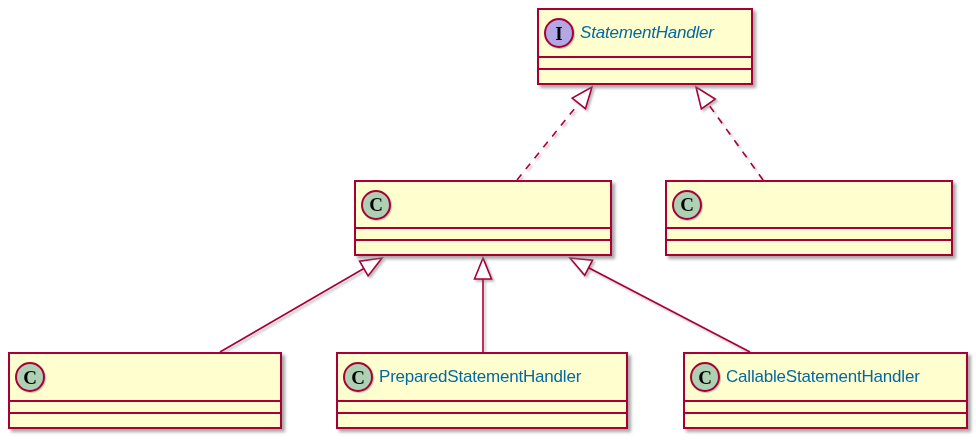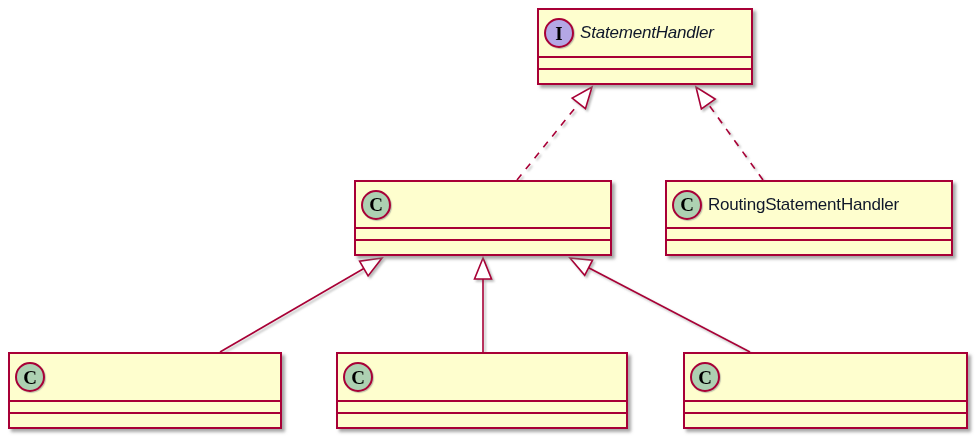--- a/index.html
+++ b/index.html
@@ -49,21 +49,21 @@
     font-weight:bold;
     font-size:19px;
     line-height:1;
     color:#000;
     box-shadow:1px 1px 1px rgba(130,130,130,0.5);
   }
   .circle.iface{background:var(--iface-circle);}
   .circle.cls{background:var(--class-circle);}
   .label{
     font-size:17px;
-    color:#0f172a;
+    color:#0369a1;
     white-space:nowrap;
     letter-spacing:-0.2px;
   }
   .uml-node.italic .label{font-style:italic;}
   .uml-comp{border-top:2px solid var(--border);}
   .uml-comp.fields{height:10px;}
   .uml-comp.methods{height:13px;}
 </style>
 </head>
 <body>
@@ -96,43 +96,44 @@
     <div class="uml-title">
       <span class="circle cls">C</span>
     </div>
     <div class="uml-comp fields"></div>
     <div class="uml-comp methods"></div>
   </div>
 
   <div class="uml-node" style="left: 665px; top: 180px; width: 288px; height: 76px;">
     <div class="uml-title">
       <span class="circle cls">C</span>
-      <span class="label">RoutingStatementHandler</span>
     </div>
     <div class="uml-comp fields"></div>
     <div class="uml-comp methods"></div>
   </div>
 
   <div class="uml-node" style="left: 8px; top: 352px; width: 274px; height: 77px;">
     <div class="uml-title">
       <span class="circle cls">C</span>
     </div>
     <div class="uml-comp fields"></div>
     <div class="uml-comp methods"></div>
   </div>
 
   <div class="uml-node" style="left: 336px; top: 352px; width: 292px; height: 77px;">
     <div class="uml-title">
       <span class="circle cls">C</span>
+      <span class="label">PreparedStatementHandler</span>
     </div>
     <div class="uml-comp fields"></div>
     <div class="uml-comp methods"></div>
   </div>
 
   <div class="uml-node" style="left: 683px; top: 352px; width: 285px; height: 77px;">
     <div class="uml-title">
       <span class="circle cls">C</span>
+      <span class="label">CallableStatementHandler</span>
     </div>
     <div class="uml-comp fields"></div>
     <div class="uml-comp methods"></div>
   </div>
 
 </div>
 
 </body></html>

